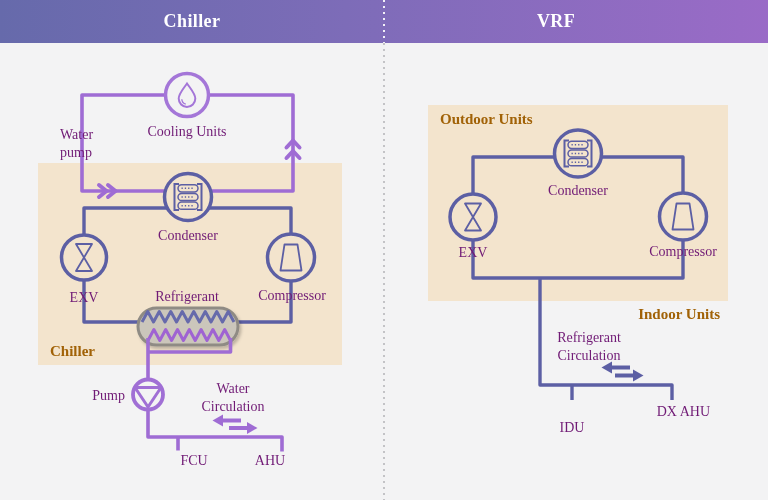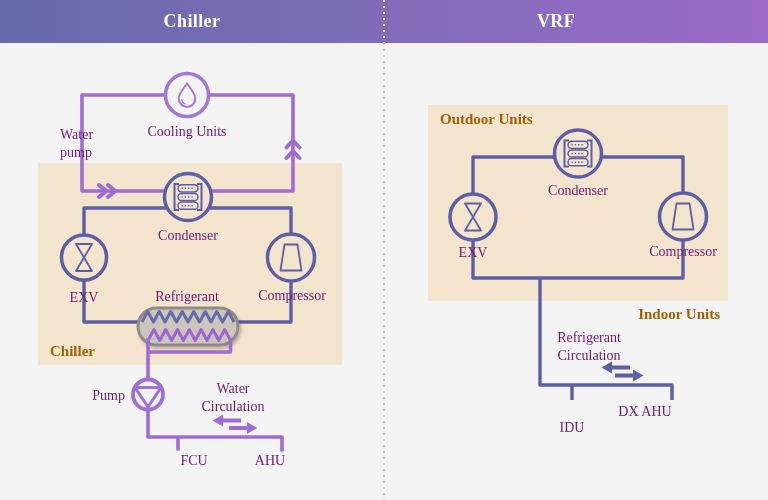--- a/index.html
+++ b/index.html
@@ -218,15 +218,15 @@
   <div class="label accent" style="left:440px;top:111px;">Outdoor Units</div>
   <div class="label centered" style="left:508px;top:182px;width:140px;">Condenser</div>
   <div class="label centered" style="left:433px;top:244px;width:80px;">EXV</div>
   <div class="label centered" style="left:613px;top:243px;width:140px;">Compressor</div>
   <div class="label accent" style="left:540px;top:306px;width:180px;text-align:right;">Indoor Units</div>
   <div class="label centered" style="left:514px;top:329px;width:150px;">
     <div>Refrigerant</div>
     <div>Circulation</div>
   </div>
   <div class="label centered" style="left:542px;top:419px;width:60px;">IDU</div>
-  <div class="label centered" style="left:608px;top:403px;width:74px;">DX AHU</div>
+  <div class="label centered" style="left:636px;top:403px;width:74px;text-align:right;">DX AHU</div>
 
 </div>
 
 </body></html>

